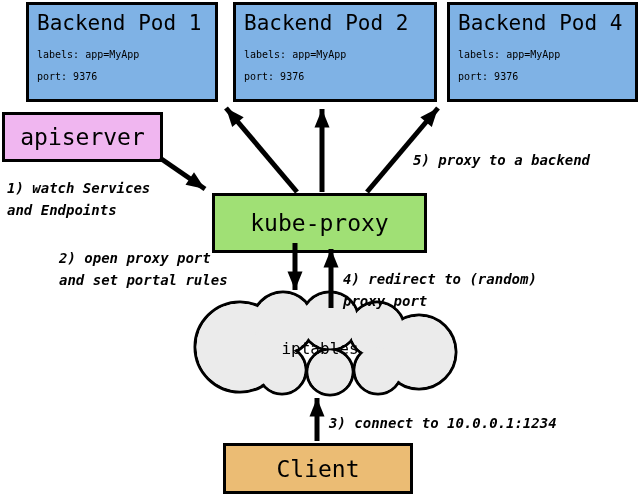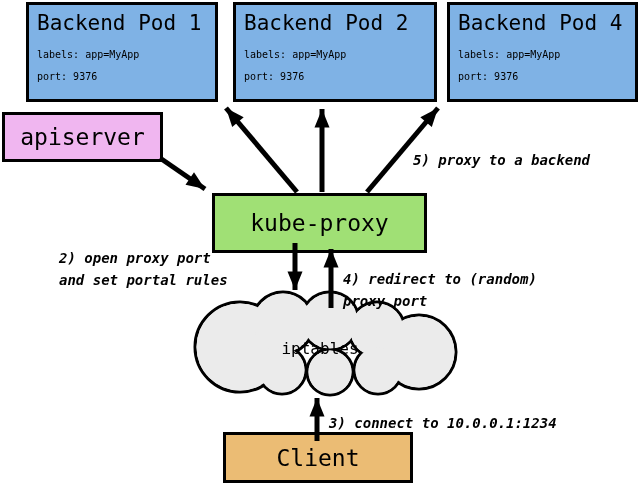--- a/index.html
+++ b/index.html
@@ -13,21 +13,21 @@
     position:absolute;box-sizing:border-box;
     border:3px solid var(--outline,#000);
   }
   .pod{background:var(--pod-fill,#7fb2e5);padding:5px 8px 0 8px;}
   .pod-title{font-size:21px;line-height:26px;white-space:nowrap;}
   .pod-sub{font-size:10px;line-height:22px;white-space:nowrap;}
   .pod-sub.first{margin-top:8px;}
   .center-box{display:flex;align-items:center;justify-content:center;}
   .apiserver{left:2px;top:112px;width:161px;height:50px;background:var(--apiserver-fill,#f0b6f0);font-size:23px;}
   .kubeproxy{left:212px;top:193px;width:215px;height:60px;background:var(--kube-proxy-fill,#a0e075);font-size:23px;}
-  .client{left:223px;top:432px;width:190px;height:51px;background:var(--client-fill,#ebbc74);font-size:23px;}
+  .client{left:223px;top:443px;width:190px;height:51px;background:var(--client-fill,#ebbc74);font-size:23px;}
   #pod1{left:26px;top:2px;width:192px;height:100px;}
   #pod2{left:233px;top:2px;width:204px;height:100px;}
   #pod3{left:447px;top:2px;width:191px;height:100px;}
   .step-label{
     position:absolute;font-weight:bold;font-size:14px;line-height:22px;
     white-space:pre-line;letter-spacing:0px;font-style:italic;
   }
   #step1{left:7px;top:177px;}
   #step2{left:59px;top:247px;}
   #step3{left:329px;top:412px;}
@@ -108,20 +108,22 @@
     <line class="arrow-line" x1="297" y1="192" x2="226" y2="108" marker-end="url(#arrow)"></line>
     <line class="arrow-line" x1="322" y1="192" x2="322" y2="109" marker-end="url(#arrow)"></line>
     <line class="arrow-line" x1="367" y1="192" x2="438" y2="108" marker-end="url(#arrow)"></line>
     <line class="arrow-line" x1="295" y1="243" x2="295" y2="290" marker-end="url(#arrow)"></line>
     <line class="arrow-line" x1="331" y1="308" x2="331" y2="249" marker-end="url(#arrow)"></line>
     <line class="arrow-line" x1="317" y1="441" x2="317" y2="398" marker-end="url(#arrow)"></line>
   </svg>
 
   <div id="iptables-label">iptables</div>
 
+  <div id="step1" class="step-label">1) watch Services
+and Endpoints</div>
   <div id="step2" class="step-label">2) open proxy port
 and set portal rules</div>
   <div id="step3" class="step-label">3) connect to 10.0.0.1:1234</div>
   <div id="step4" class="step-label">4) redirect to (random)
 proxy port</div>
   <div id="step5" class="step-label">5) proxy to a backend</div>
 
 </div>
 
 </body></html>

